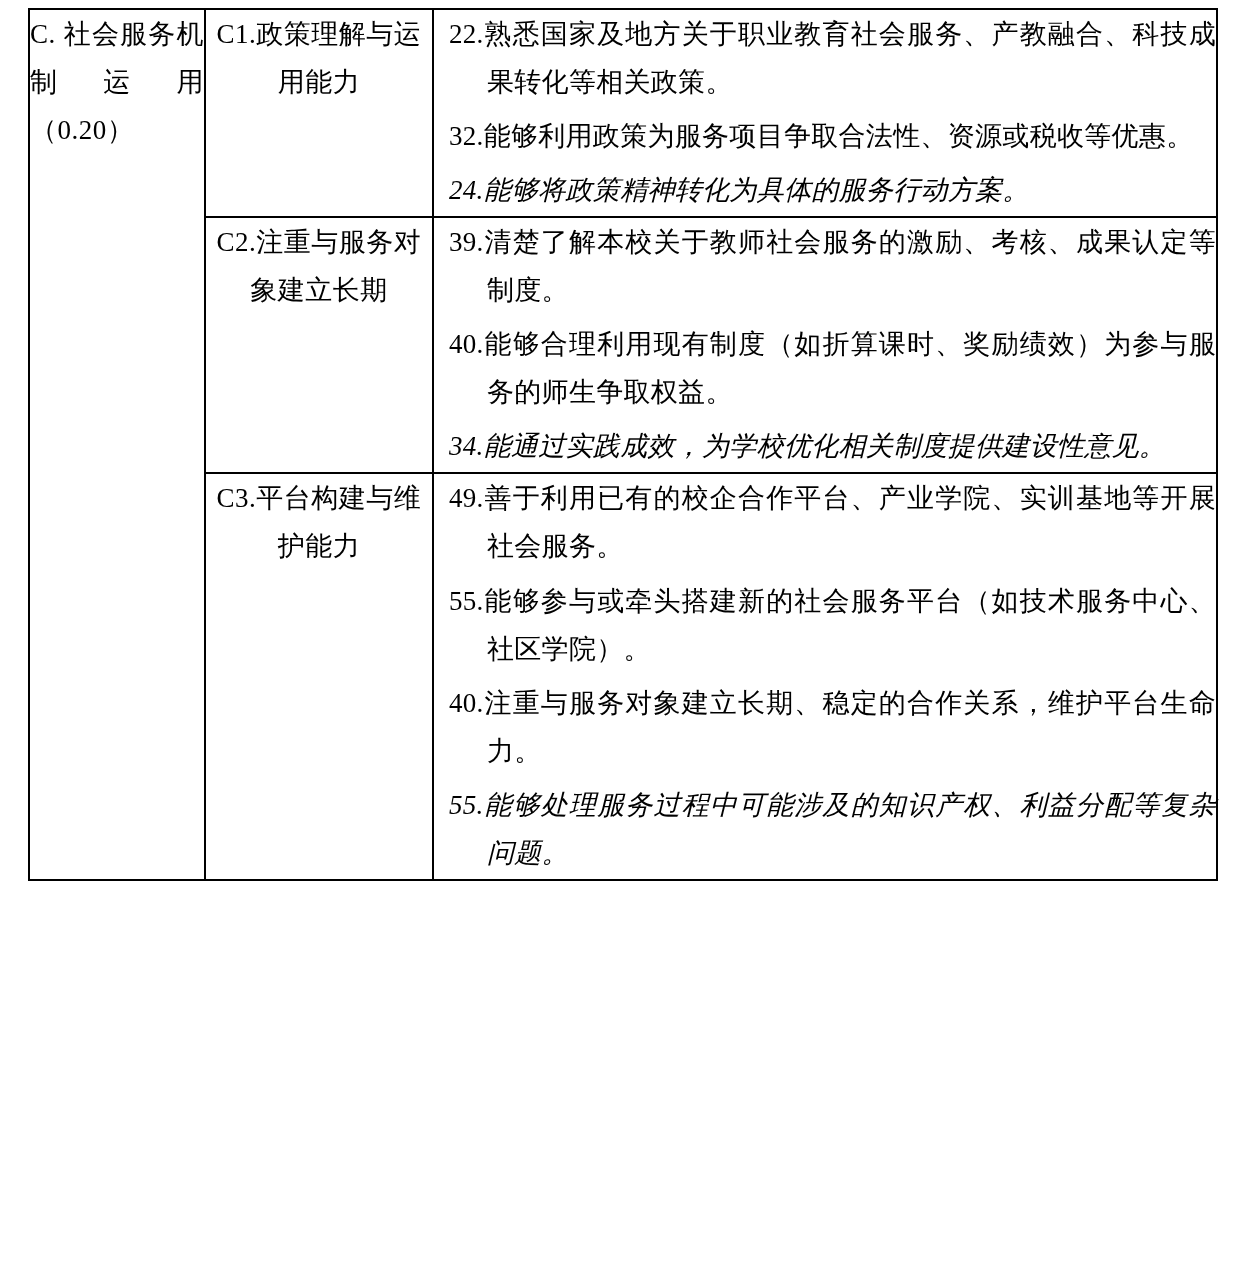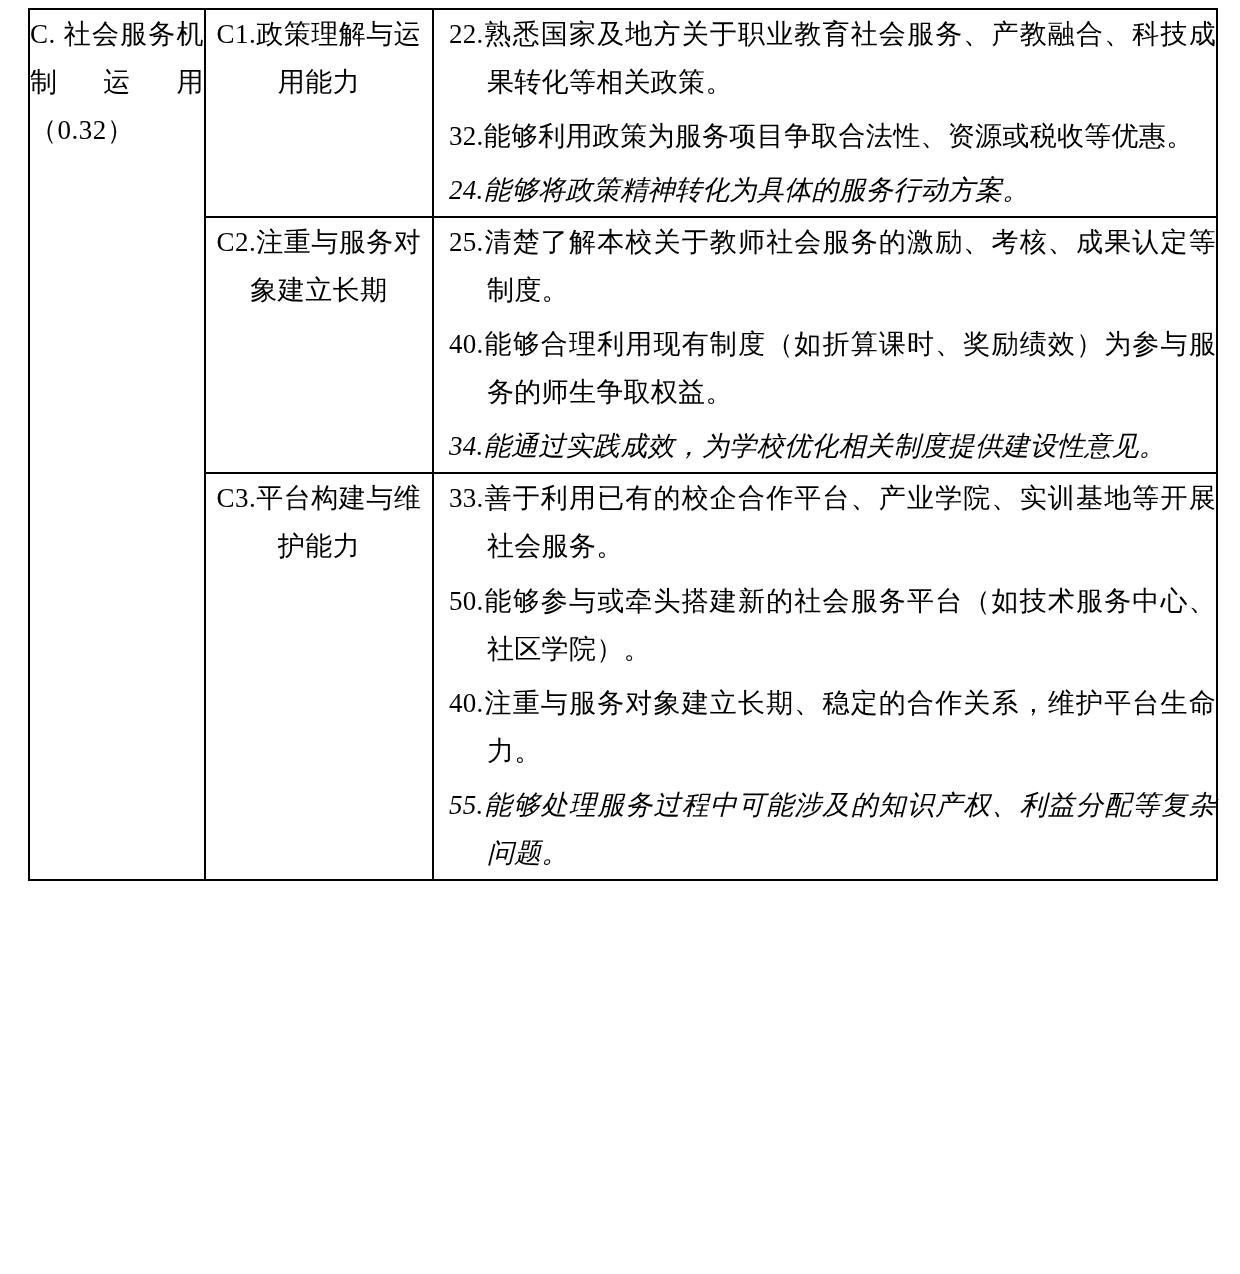--- a/index.html
+++ b/index.html
@@ -53,23 +53,23 @@
     text-align: center;
     letter-spacing: 0.5px;
   }
   .items-cell {
     padding: 14px 16px 10px 14px;
     font-size: 27px;
     line-height: 1.78;
     letter-spacing: 0.3px;
   }
   .item {
-    margin: 0 0 6px 15px;
+    margin: 0 0 6px 0;
     text-indent: 0;
-    padding-left: 0;
+    padding-left: 15px;
     text-align: justify;
     text-justify: inter-ideograph;
   }
   .item:last-child {
     margin-bottom: 2px;
     font-style: italic;
   }
   .hang {
     display: block;
     padding-left: 38px;
@@ -82,21 +82,21 @@
 <div class="page">
   <table class="matrix">
     <colgroup>
       <col class="c-dim">
       <col class="c-sub">
       <col class="c-items">
     </colgroup>
     <tbody>
       <tr>
         <td class="dim-cell" rowspan="3">
-          <span class="dim-inner">C. 社会服务机制运用（0.32）</span>
+          <span class="dim-inner">C. 社会服务机制运用（0.20）</span>
         </td>
         <td class="sub-cell">
           <span>C1.政策理解与运用能力</span>
         </td>
         <td class="items-cell">
           <p class="item">
               <span class="hang">22.熟悉国家及地方关于职业教育社会服务、产教融合、科技成果转化等相关政策。</span>
             </p>
           <p class="item">
               <span class="hang">32.能够利用政策为服务项目争取合法性、资源或税收等优惠。</span>
@@ -105,40 +105,40 @@
               <span class="hang">24.能够将政策精神转化为具体的服务行动方案。</span>
             </p>
         </td>
       </tr>
       <tr>
         <td class="sub-cell">
           <span>C2.注重与服务对象建立长期</span>
         </td>
         <td class="items-cell">
           <p class="item">
-              <span class="hang">25.清楚了解本校关于教师社会服务的激励、考核、成果认定等制度。</span>
+              <span class="hang">39.清楚了解本校关于教师社会服务的激励、考核、成果认定等制度。</span>
             </p>
           <p class="item">
               <span class="hang">40.能够合理利用现有制度（如折算课时、奖励绩效）为参与服务的师生争取权益。</span>
             </p>
           <p class="item">
               <span class="hang">34.能通过实践成效，为学校优化相关制度提供建设性意见。</span>
             </p>
         </td>
       </tr>
       <tr>
         <td class="sub-cell">
           <span>C3.平台构建与维护能力</span>
         </td>
         <td class="items-cell">
           <p class="item">
-              <span class="hang">33.善于利用已有的校企合作平台、产业学院、实训基地等开展社会服务。</span>
+              <span class="hang">49.善于利用已有的校企合作平台、产业学院、实训基地等开展社会服务。</span>
             </p>
           <p class="item">
-              <span class="hang">50.能够参与或牵头搭建新的社会服务平台（如技术服务中心、社区学院）。</span>
+              <span class="hang">55.能够参与或牵头搭建新的社会服务平台（如技术服务中心、社区学院）。</span>
             </p>
           <p class="item">
               <span class="hang">40.注重与服务对象建立长期、稳定的合作关系，维护平台生命力。</span>
             </p>
           <p class="item">
               <span class="hang">55.能够处理服务过程中可能涉及的知识产权、利益分配等复杂问题。</span>
             </p>
         </td>
       </tr>
     </tbody>

